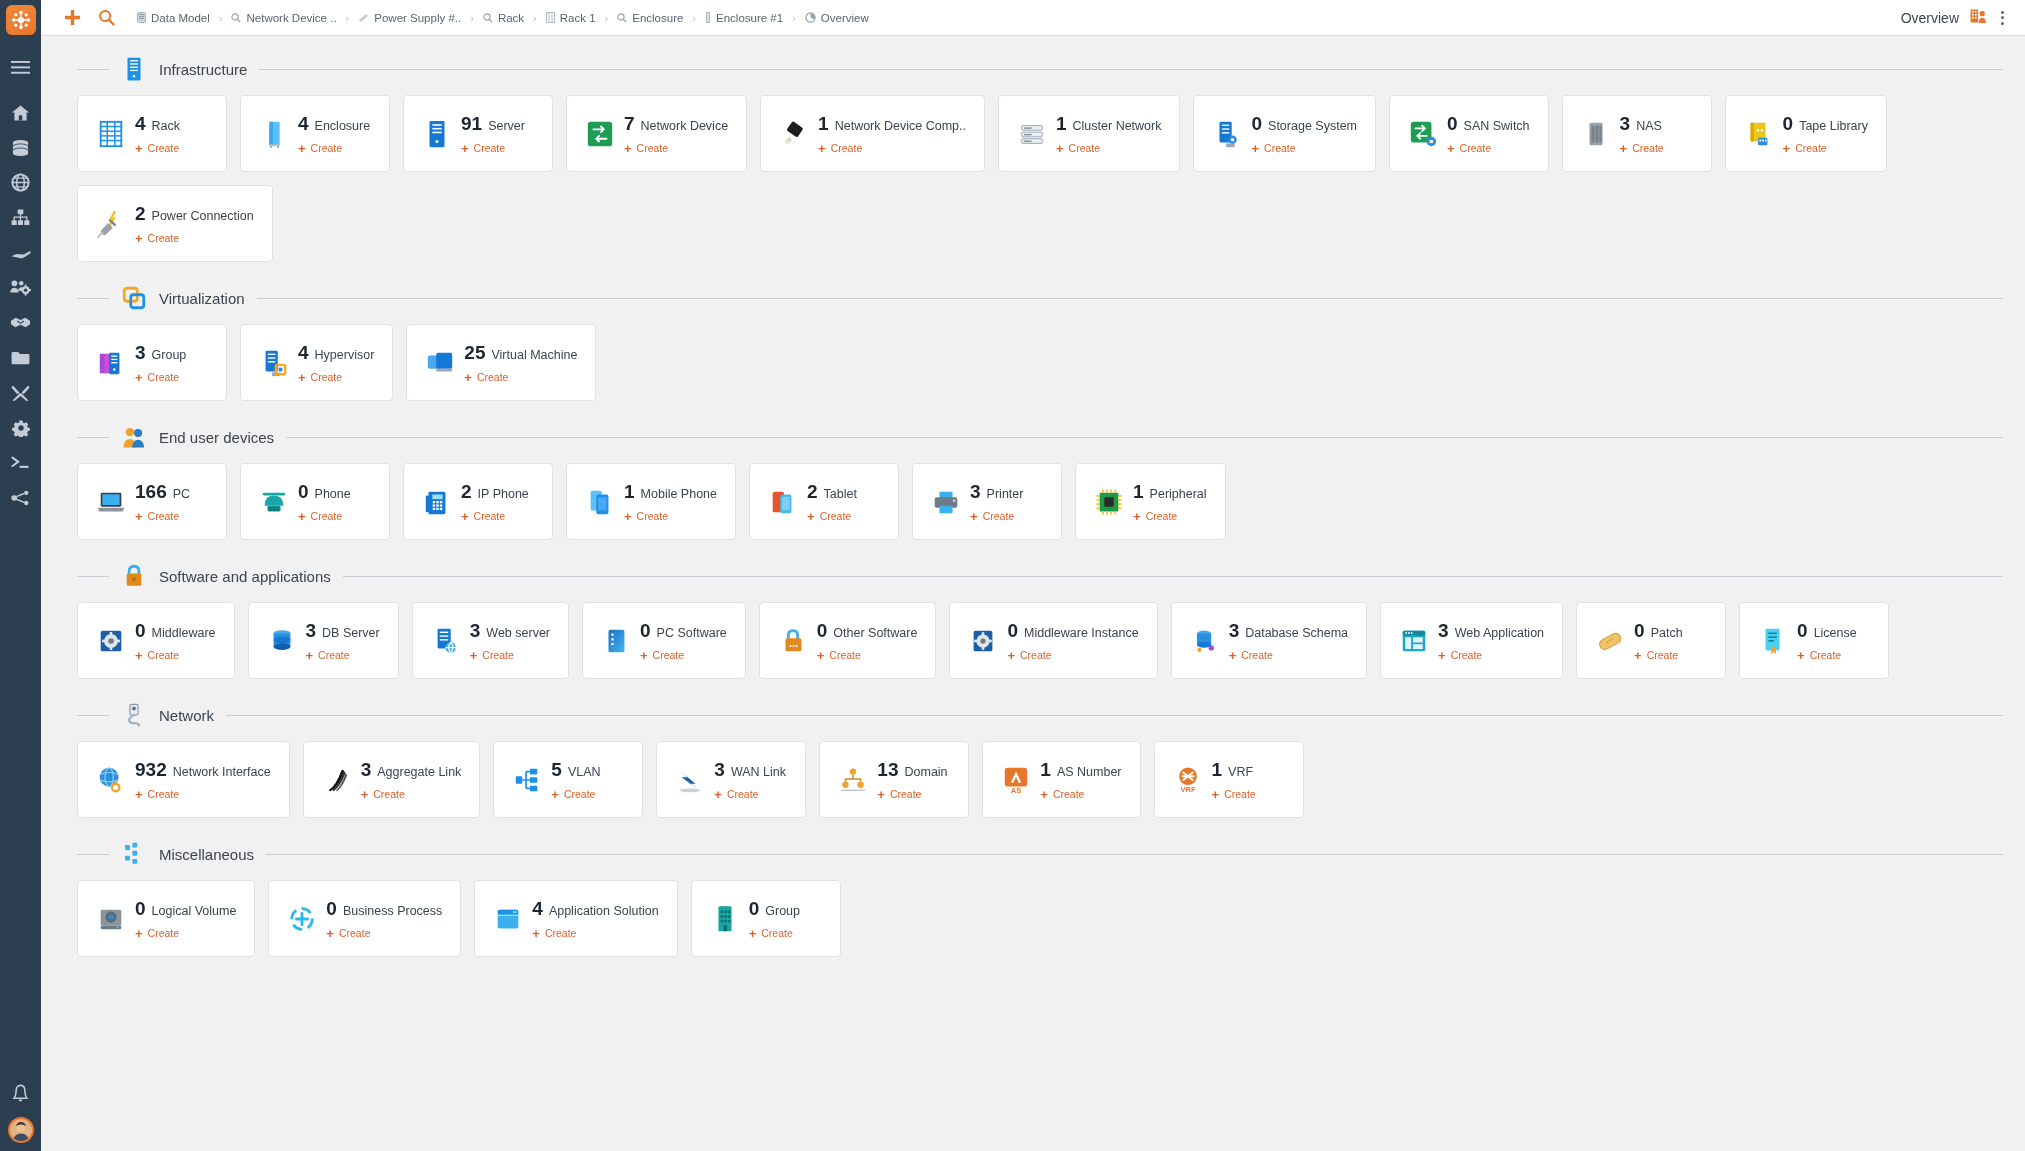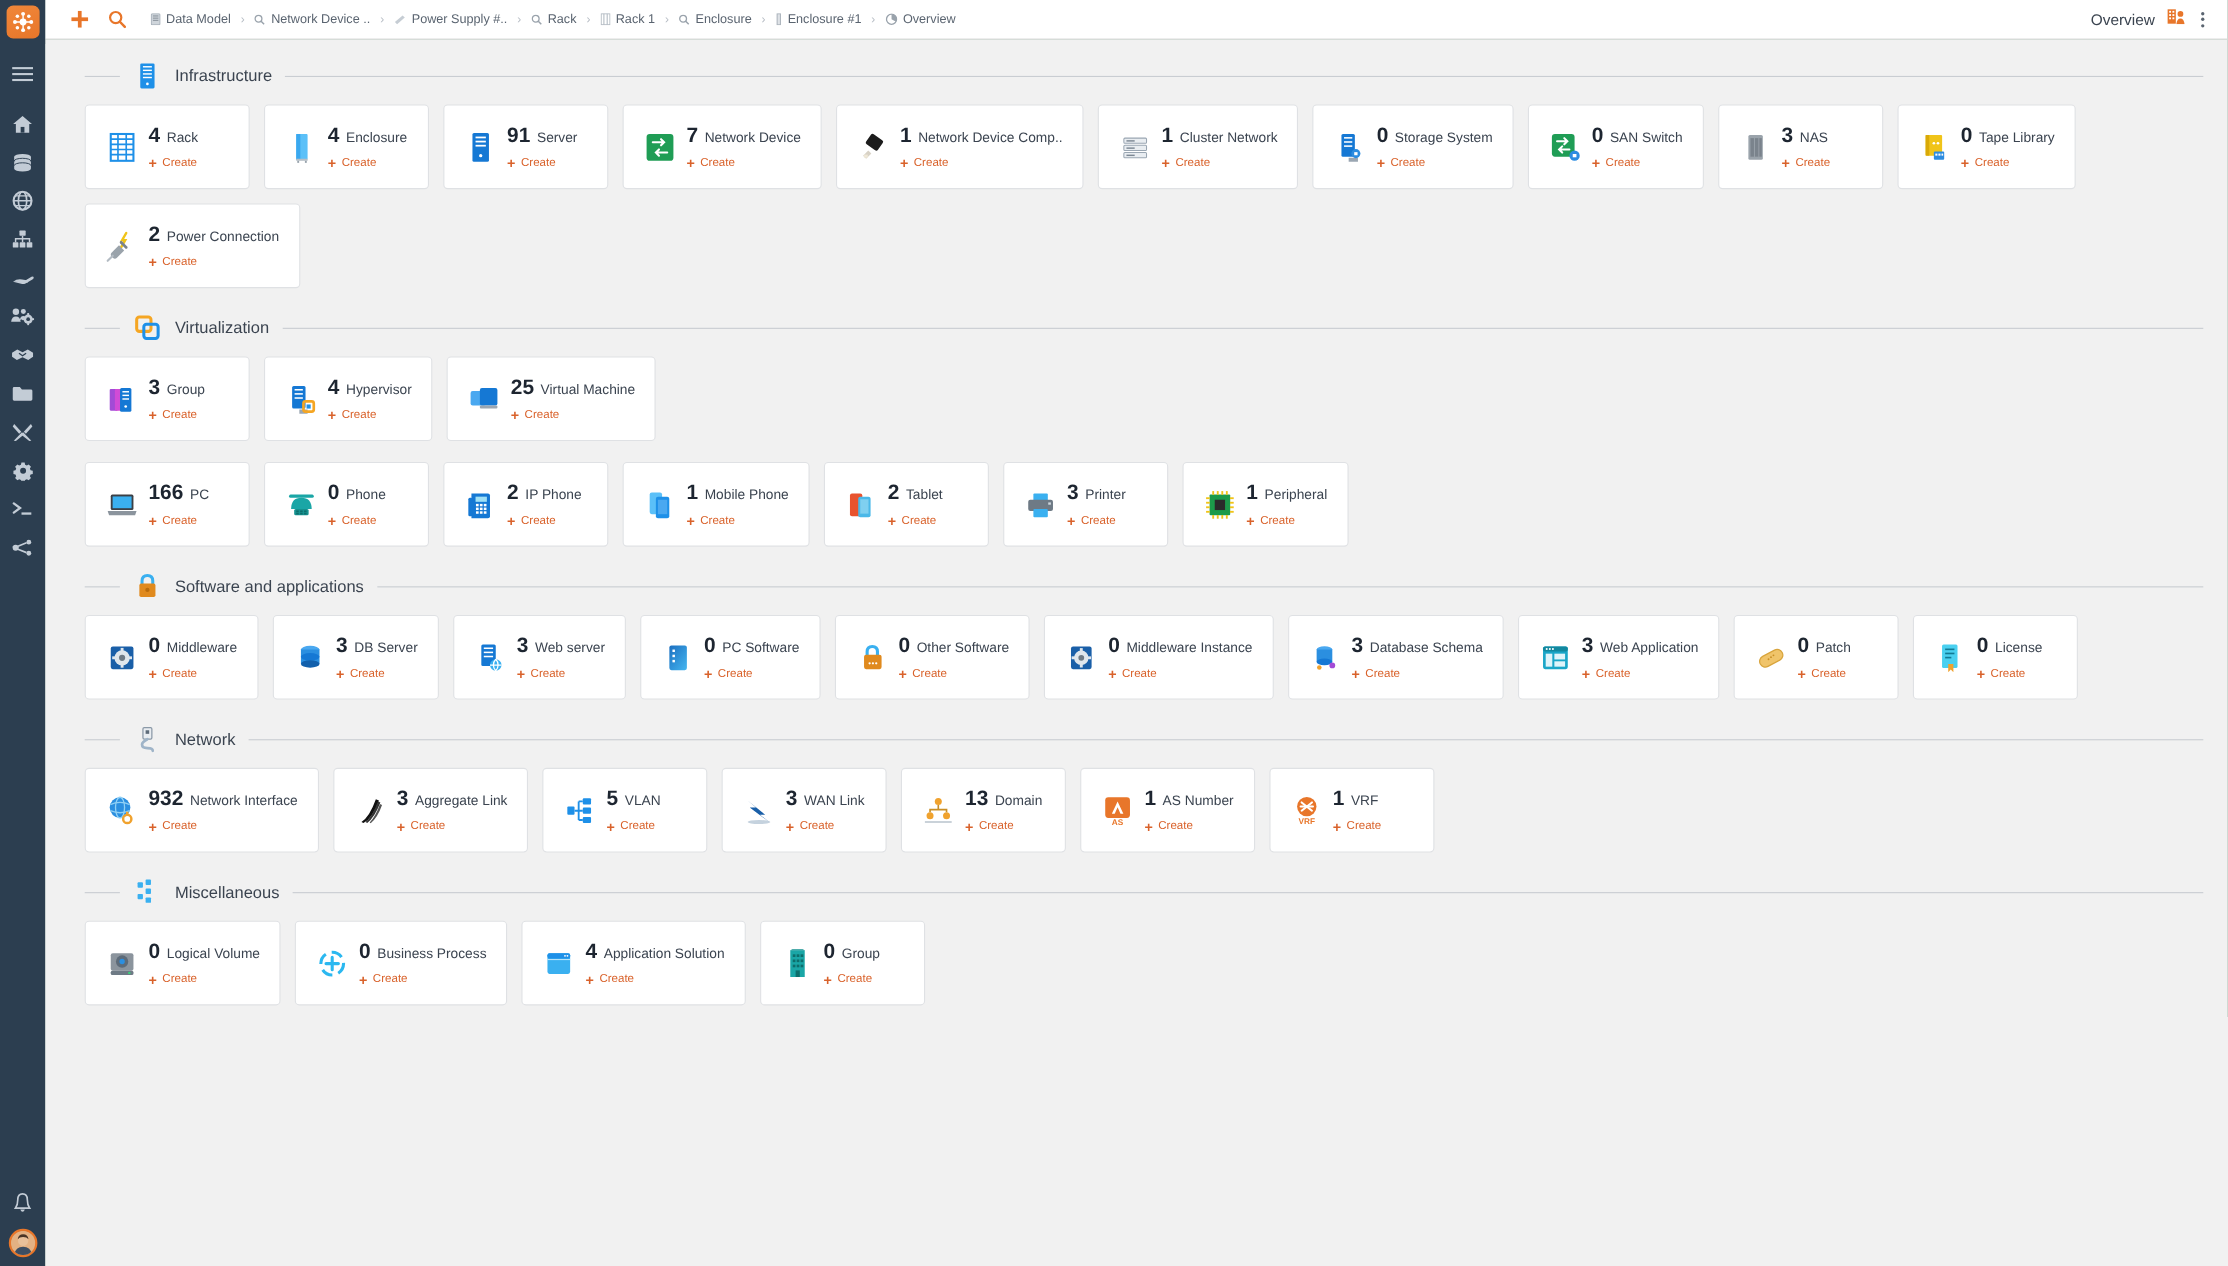--- a/index.html
+++ b/index.html
@@ -38,21 +38,21 @@
   .sb-bottom { position: absolute; bottom: 4px; left: 0; width: 41px; }
   .avatar {
     width: 26px; height: 26px; border-radius: 50%;
     background: #d9a06b; border: 2px solid #e8762a;
     margin: 6px auto 4px auto;
     display: flex; align-items: center; justify-content: center;
     overflow: hidden;
   }
 
   
-  .main { flex: 1; height: 1151px; display: flex; flex-direction: column; background: #14532d; }
+  .main { flex: 1; height: 1151px; display: flex; flex-direction: column; background: #737373; }
 
   .topbar {
     height: 36px; flex: 0 0 36px; background: #ffffff;
     border-bottom: 1px solid #dcdcdc;
     display: flex; align-items: center; padding: 0 14px;
   }
   .tb-btn {
     width: 34px; height: 34px; display: flex; align-items: center; justify-content: center;
     cursor: pointer;
   }
@@ -741,20 +741,33 @@
                   </span>
                   <span class="card-create">
                     <span class="plus">+</span>
                     <span class="create-txt">Create</span>
                   </span>
                 </span>
               </div>
             </div>
           </div>
           <div class="section">
+            <div class="sec-head">
+              <span class="sec-dash"></span>
+              <span class="sec-ico">
+                <svg width="26" height="26" viewBox="0 0 32 32">
+                  <circle cx="11" cy="10" r="5.2" fill="#f0a22e"></circle>
+                  <path d="M3 29 Q4 18.6 11 18.6 Q18 18.6 19 29 Z" fill="#f0a22e"></path>
+                  <circle cx="21" cy="11" r="5" fill="#2c7ec4"></circle>
+                  <path d="M13.6 29 Q14.6 19.4 21 19.4 Q27.6 19.4 28.6 29 Z" fill="#2c7ec4"></path>
+                </svg>
+              </span>
+              <span class="sec-title">End user devices</span>
+              <span class="sec-line"></span>
+            </div>
             <div class="cards">
               <div class="card">
                 <span class="card-ico">
                   <svg width="30" height="30" viewBox="0 0 32 32">
                     <rect x="5" y="6" width="22" height="15" rx="1.5" fill="#3b3f45"></rect>
                     <rect x="6.8" y="7.8" width="18.4" height="11.4" fill="#3ab0f0"></rect>
                     <path d="M2 22 H30 L28.6 26 H3.4 Z" fill="#8b949d"></path>
                   </svg>
                 </span>
                 <span class="card-body">

